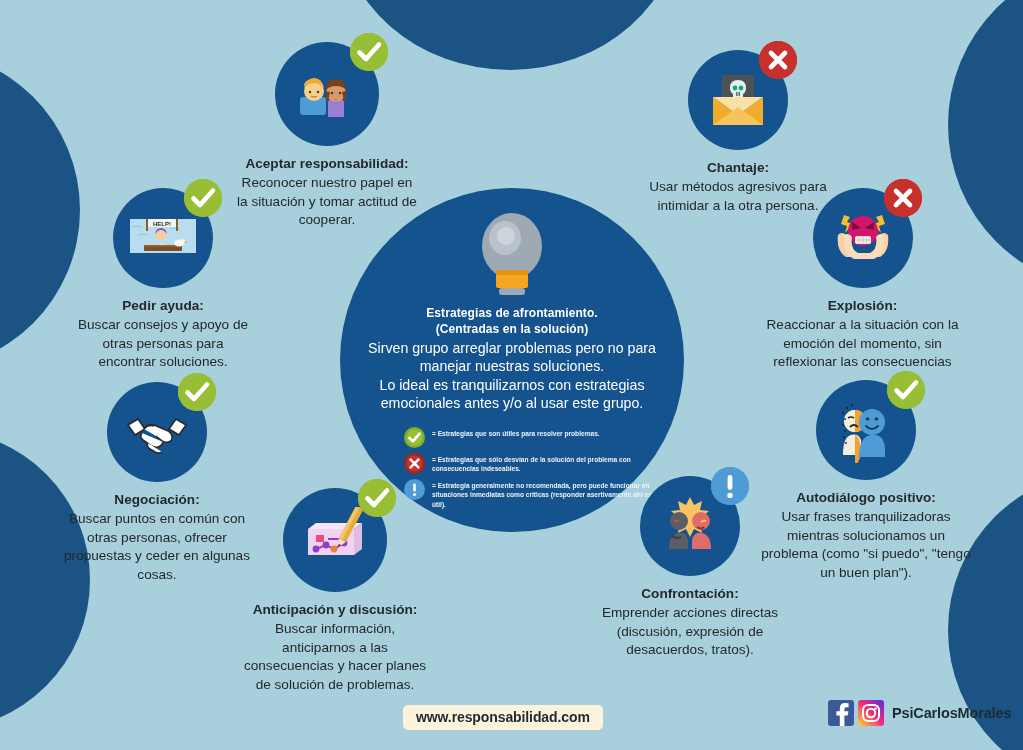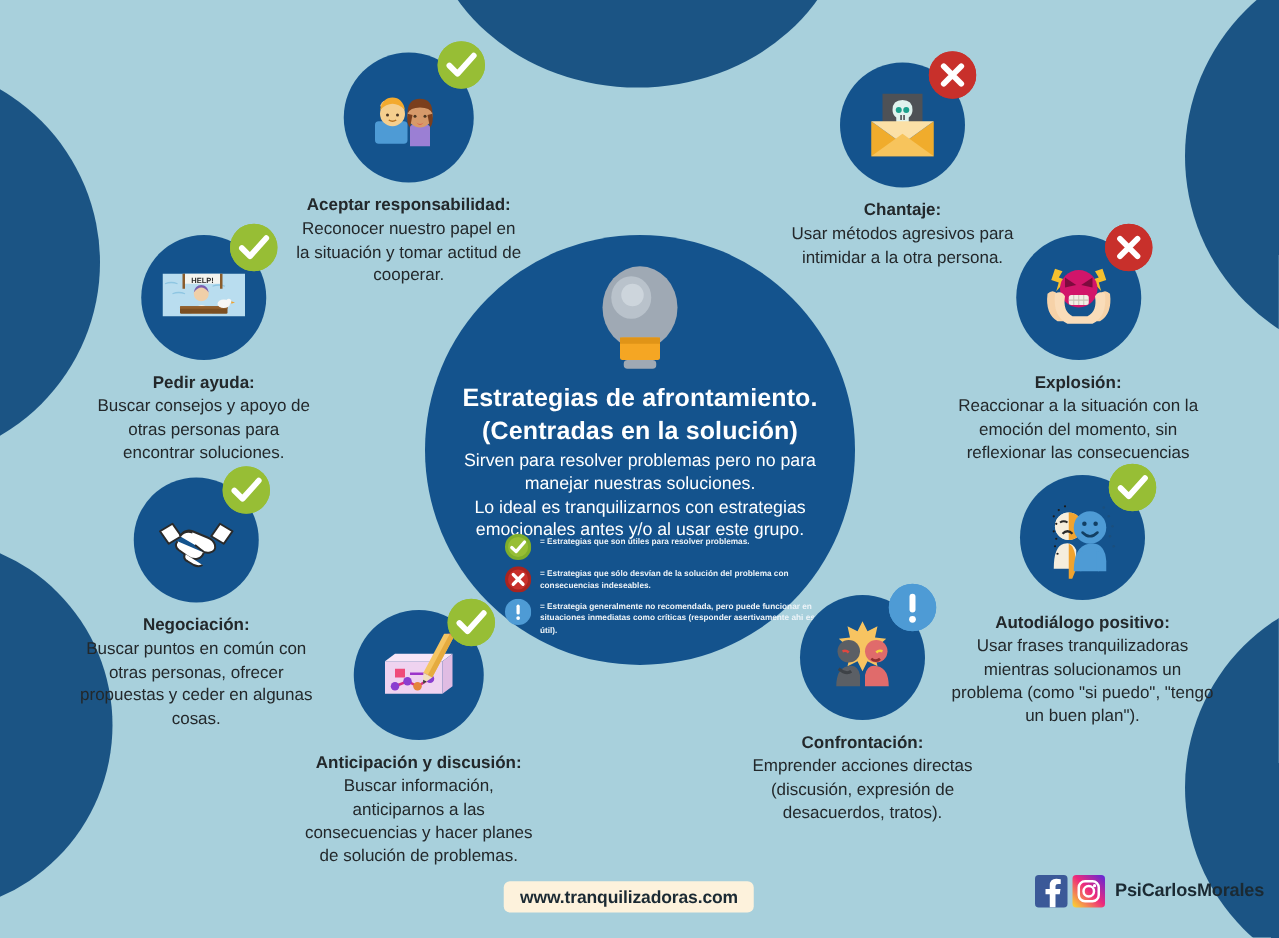--- a/index.html
+++ b/index.html
@@ -49,21 +49,21 @@
     transform: translateX(-50%);
     width: 74px; height: 92px;
   }
   .hub-text {
     position: absolute;
     left: 14px; right: 14px;
     top: 118px;
     color: #ffffff;
   }
   .hub-title {
-    font-size: 20px;
+    font-size: 12px;
     font-weight: bold;
     line-height: 1.32;
     letter-spacing: .1px;
   }
   .hub-body {
     font-size: 14.2px;
     line-height: 1.3;
     margin-top: 1px;
   }
   .legend {
@@ -182,21 +182,21 @@
         <rect x="24" y="78" width="26" height="7" rx="3" fill="#9fa9b4"></rect>
       </svg>
     </div>
 
     <div class="hub-text">
       <div class="hub-title">
         <div>Estrategias de afrontamiento.</div>
         <div>(Centradas en la solución)</div>
       </div>
       <div class="hub-body">
-        <div>Sirven para resolver problemas pero no para</div>
+        <div>Sirven grupo arreglar problemas pero no para</div>
         <div>manejar nuestras soluciones.</div>
         <div>Lo ideal es tranquilizarnos con estrategias</div>
         <div>emocionales antes y/o al usar este grupo.</div>
       </div>
     </div>
 
     <div class="legend">
 
       <div class="legend-row">
         <span class="legend-badge">
@@ -471,21 +471,21 @@
           <path d="M9.5 19.5 L16 26 L29 11.5" stroke="#ffffff" stroke-width="4.6" fill="none" stroke-linecap="round" stroke-linejoin="round"></path>
         </svg>
       </span>
     </div>
     <div class="node-label">
       <b>Autodiálogo positivo:</b><br>
       <span>Usar frases tranquilizadoras mientras solucionamos un problema (como "si puedo", "tengo un buen plan").</span>
     </div>
   </div>
 
-  <div class="node" style="left:632px; top:50px; width:180px;">
+  <div class="node" style="left:648px; top:50px; width:180px;">
     <div class="node-circle">
       <span class="node-icon">
         <svg viewBox="0 0 66 66" width="66" height="66">
           <rect x="17" y="8" width="32" height="30" fill="#4e5156"></rect>
           <g fill="#dff2ee">
             <path d="M33 13 q8 0 8 8 q0 4-3 6 l0 4 l-10 0 l0-4 q-3-2-3-6 q0-8 8-8z"></path>
           </g>
           <circle cx="30" cy="21" r="2.4" fill="#1aa08c"></circle>
           <circle cx="36" cy="21" r="2.4" fill="#1aa08c"></circle>
           <rect x="31.2" y="25" width="1.3" height="4" fill="#4e5156"></rect>
@@ -502,21 +502,21 @@
         </svg>
       </span>
     </div>
     <div class="node-label">
       <b>Chantaje:</b><br>
       <span>Usar métodos agresivos para intimidar a la otra persona.</span>
     </div>
   </div>
 
   <div class="url-pill">
-    <span>www.tranquilizadoras.com</span>
+    <span>www.responsabilidad.com</span>
   </div>
 
   <div class="social">
     <span class="sq fb">
       <svg viewBox="0 0 26 26" width="26" height="26">
         <path d="M16.4 26 L16.4 15.4 L19.8 15.4 L20.4 11.2 L16.4 11.2 L16.4 8.8 Q16.4 7.2 18.4 7.2 L20.6 7.2 L20.6 3.3 Q19 3 17 3 Q11.8 3 11.8 8.4 L11.8 11.2 L8.4 11.2 L8.4 15.4 L11.8 15.4 L11.8 26 Z" fill="#ffffff"></path>
       </svg>
     </span>
     <span class="sq ig">
       <svg viewBox="0 0 26 26" width="26" height="26">

